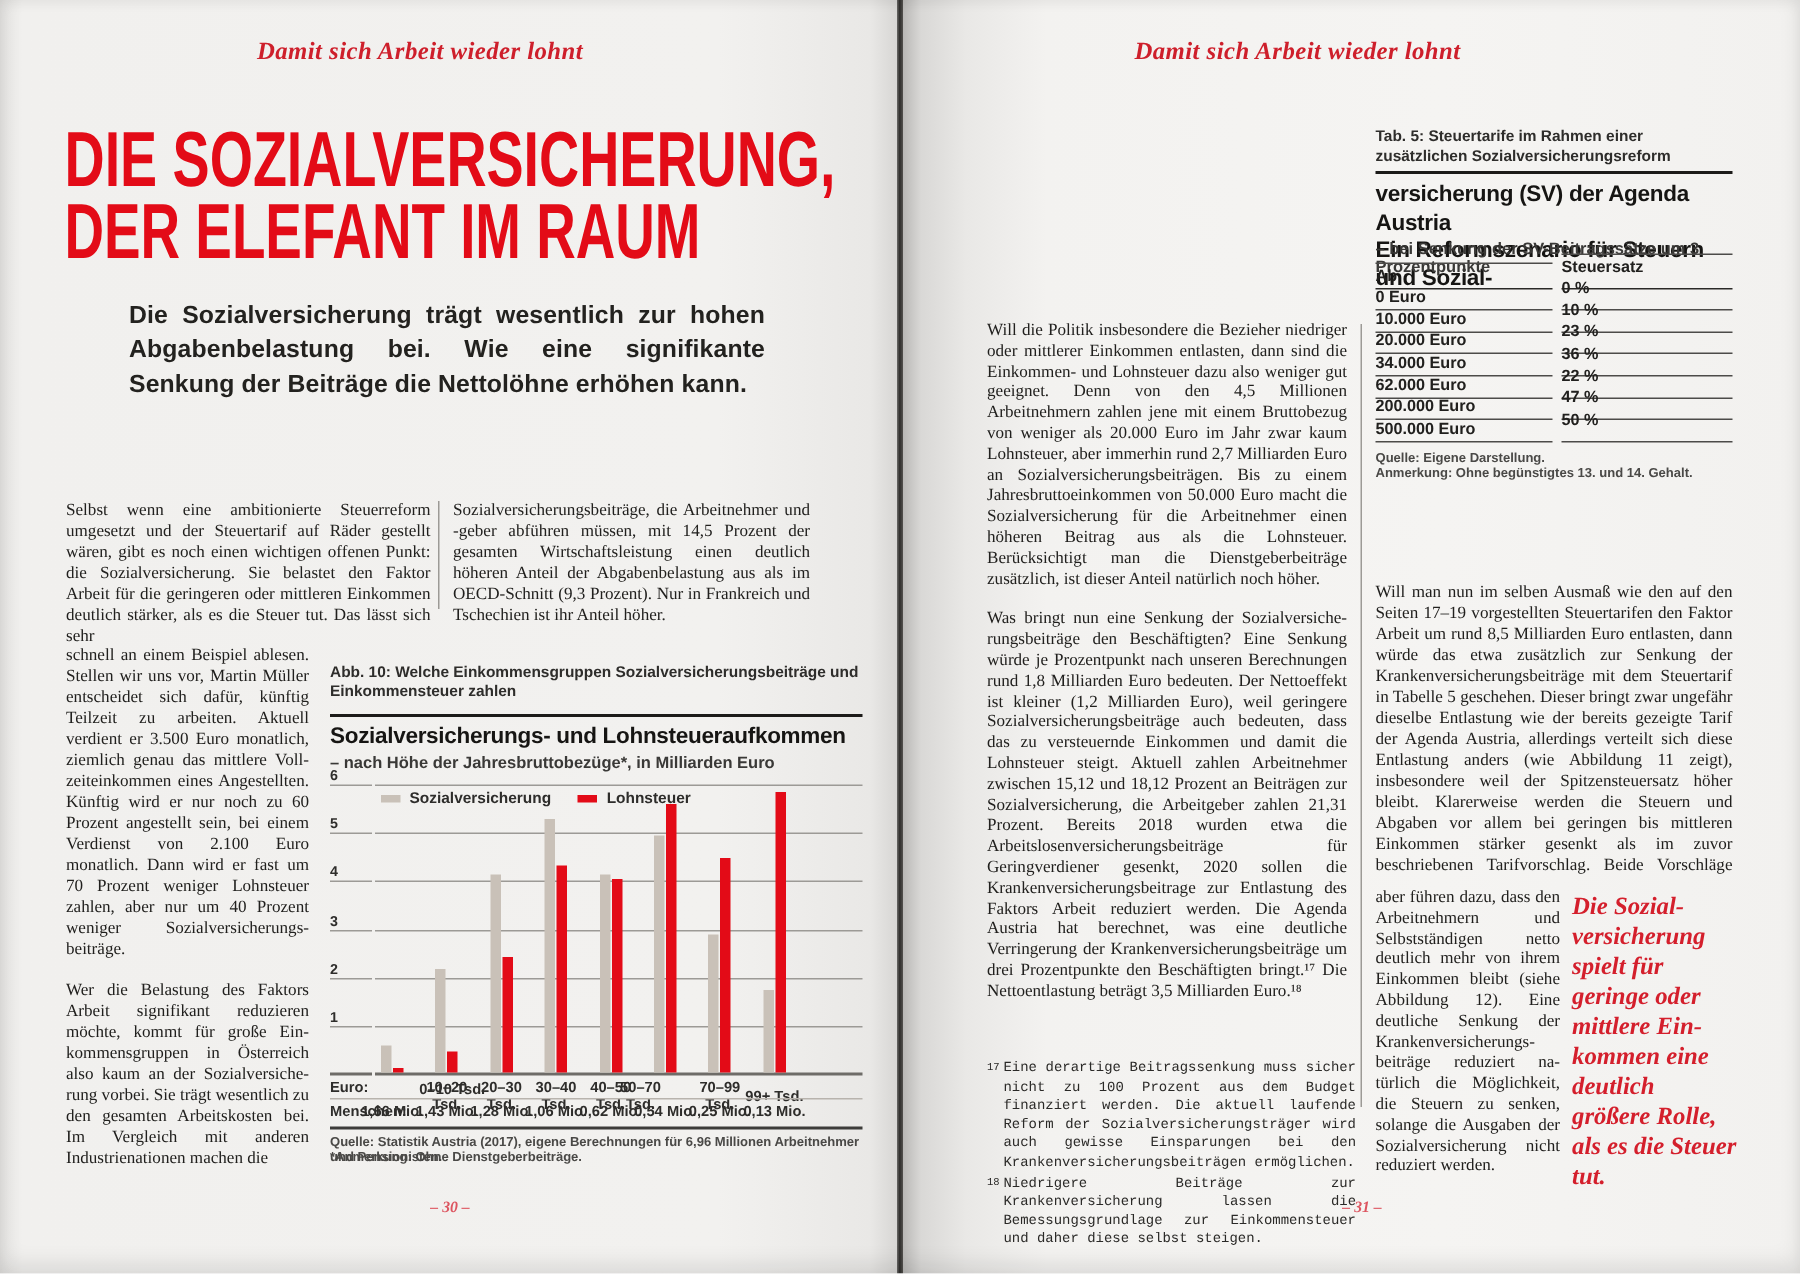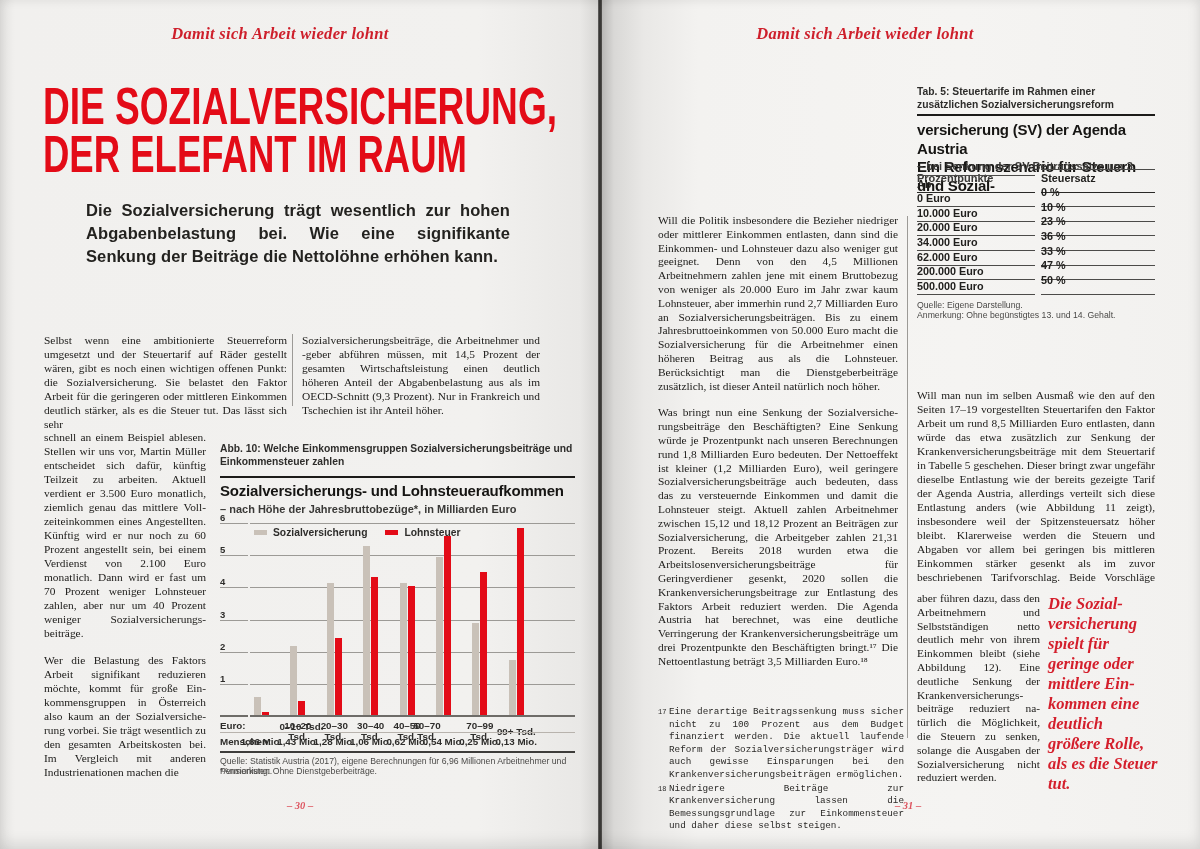--- a/index.html
+++ b/index.html
@@ -29,21 +29,21 @@
   .divider{width:1px;background:#9c9a96;}
   .pgnum{font-family:"Liberation Serif",serif;font-style:italic;font-weight:bold;
     font-size:10.5px;color:#dd5560;text-align:center;}
   .pullquote{font-family:"Liberation Serif",serif;font-style:italic;font-weight:bold;
     font-size:16.5px;line-height:20px;color:#d41f2c;text-align:left;}
   
   .slabel{font-weight:bold;font-size:10.3px;line-height:12.6px;color:#2e2d2b;}
   .btitle{font-weight:bold;font-size:15px;line-height:18.5px;color:#161513;letter-spacing:-.2px;}
   .bsub{font-weight:bold;font-size:11px;color:#3a3937;}
   .rule2{height:2px;background:#1c1b19;}
-  .src{font-weight:normal;font-size:8.7px;line-height:10.3px;color:#4a4947;}
+  .src{font-weight:bold;font-size:8.7px;line-height:10.3px;color:#4a4947;}
   
   #chartbox{left:220px;top:443px;width:355px;height:332px;}
   #plot{position:absolute;left:0;top:80px;width:355px;height:193px;}
   .gridseg{position:absolute;height:1px;background:#9c9a96;}
   .tick{position:absolute;left:0;font-weight:bold;font-size:9.5px;color:#2e2d2b;}
   .bar{position:absolute;bottom:0;width:7px;}
   .legend{position:absolute;display:flex;align-items:center;gap:6px;
     font-weight:bold;font-size:10.3px;color:#2e2d2b;}
   .sw{display:inline-block;width:13px;height:5px;}
   .rowlab{position:absolute;left:0;font-weight:bold;font-size:9.8px;color:#2e2d2b;}
@@ -191,21 +191,21 @@
             <div class="trow">
               <div class="tca">20.000 Euro</div>
               <div class="tcb">23 %</div>
             </div>
             <div class="trow">
               <div class="tca">34.000 Euro</div>
               <div class="tcb">36 %</div>
             </div>
             <div class="trow">
               <div class="tca">62.000 Euro</div>
-              <div class="tcb">33 %</div>
+              <div class="tcb">22 %</div>
             </div>
             <div class="trow">
               <div class="tca">200.000 Euro</div>
               <div class="tcb">47 %</div>
             </div>
             <div class="trow">
               <div class="tca">500.000 Euro</div>
               <div class="tcb">50 %</div>
             </div>
           </div>

